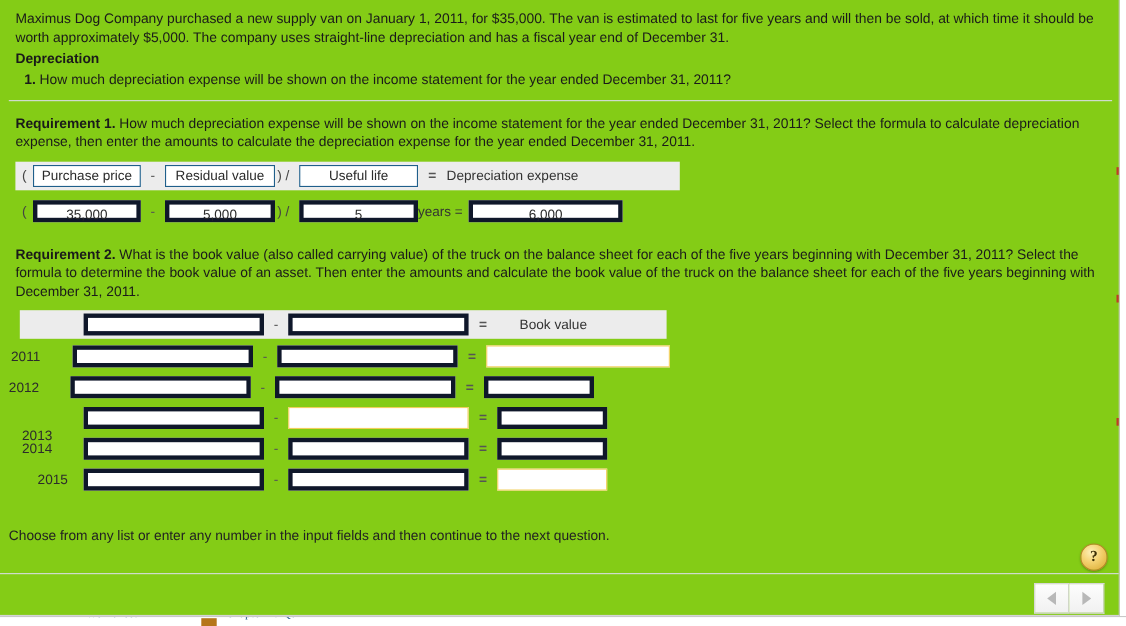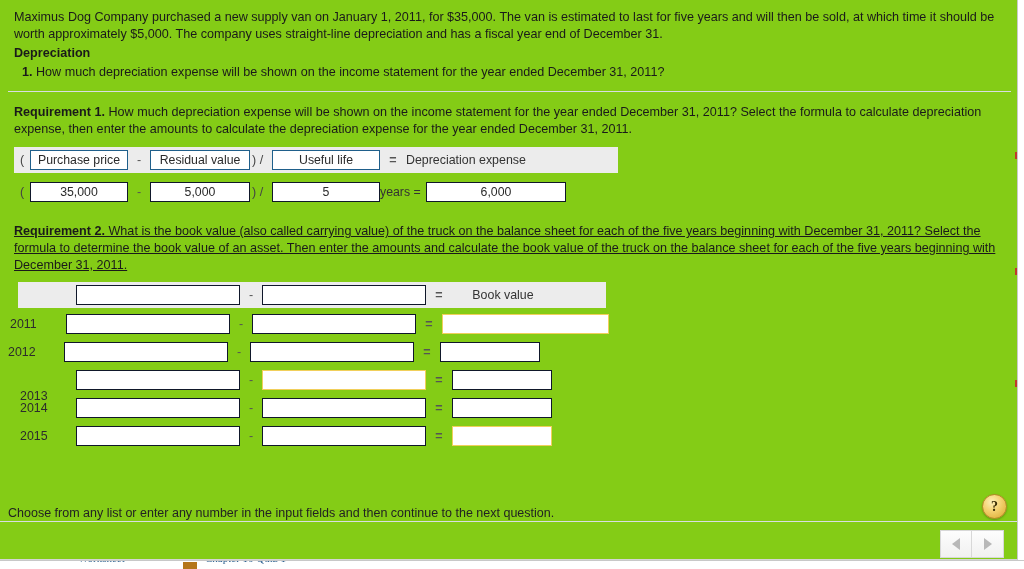--- a/index.html
+++ b/index.html
@@ -92,21 +92,21 @@
   }
   .yearslbl {
     width: 46px; text-align: left;
     color: #333; font-size: 12.3px;
   }
   .hdrlabel {
     color: #333; font-size: 12.4px;
   }
 
   .fld {
-    border: 1px solid #0f172a;
+    border: 4px solid #0f172a;
     background: #fff;
     height: 20px;
     line-height: 18px;
     text-align: center;
     font-size: 12.3px;
     color: #2a2a2a;
     font-family: "Liberation Sans", sans-serif;
   }
   .fld.sel {           
     border: 1px solid #1f5f8b;
@@ -143,21 +143,21 @@
   .bookhdr {
     width: 102px;
     text-align: center;
     font-size: 12.4px;
     color: #333;
   }
 
   
   #footnote {
     position: absolute;
-    left: 8px; top: 506px;
+    left: 8px; top: 480px;
     font-size: 12.5px;
     color: #222;
   }
   hr.botsep {
     position: absolute;
     left: 0; top: 521px;
     width: 1018px;
     border: none;
     border-top: 1px solid #d8dde2;
     margin: 0;
@@ -277,21 +277,21 @@
           <div class="fld w-c">5</div>
         </div>
         <div class="yearslbl">years =</div>
         <div class="cellpad">
           <div class="fld w-d">6,000</div>
         </div>
       </div>
     </div>
   </div>
 
-  <div class="req-block" style="margin-top:18px;text-decoration:underline;">
+  <div class="req-block" style="margin-top:18px;">
     <div class="req-para"><span class="lead">Requirement 2.</span><span> What is the book value (also called carrying value) of the truck on the balance sheet for each of the five years beginning with December 31, 2011? Select the formula to determine the book value of an asset. Then enter the amounts and calculate the book value of the truck on the balance sheet for each of the five years beginning with December 31, 2011.</span></div>
   </div>
 
   <div id="r2table" style="margin-left:0px;">
 
     <div class="trow header" style="width:588px; margin-left:18px;">
       <div class="yearcell" style="width:58px; padding-left:0;"></div>
       <div class="cellpad">
         <div class="fld t-a blank"></div>
       </div>
@@ -357,21 +357,21 @@
       <div class="cellpad">
         <div class="fld t-b blank"></div>
       </div>
       <div class="eqsign">=</div>
       <div class="cellpad">
         <div class="fld t-c blank"></div>
       </div>
     </div>
 
     <div class="trow" style="width:700px; margin-left:18px;">
-      <div class="yearcell" style="width:58px; padding-left:2px;">2015</div>
+      <div class="yearcell" style="width:58px; padding-left:2px;text-align:center;">2015</div>
       <div class="cellpad">
         <div class="fld t-a blank"></div>
       </div>
       <div class="opsign">-</div>
       <div class="cellpad">
         <div class="fld t-b blank"></div>
       </div>
       <div class="eqsign">=</div>
       <div class="cellpad">
         <div class="fld t-c yellow blank"></div>

